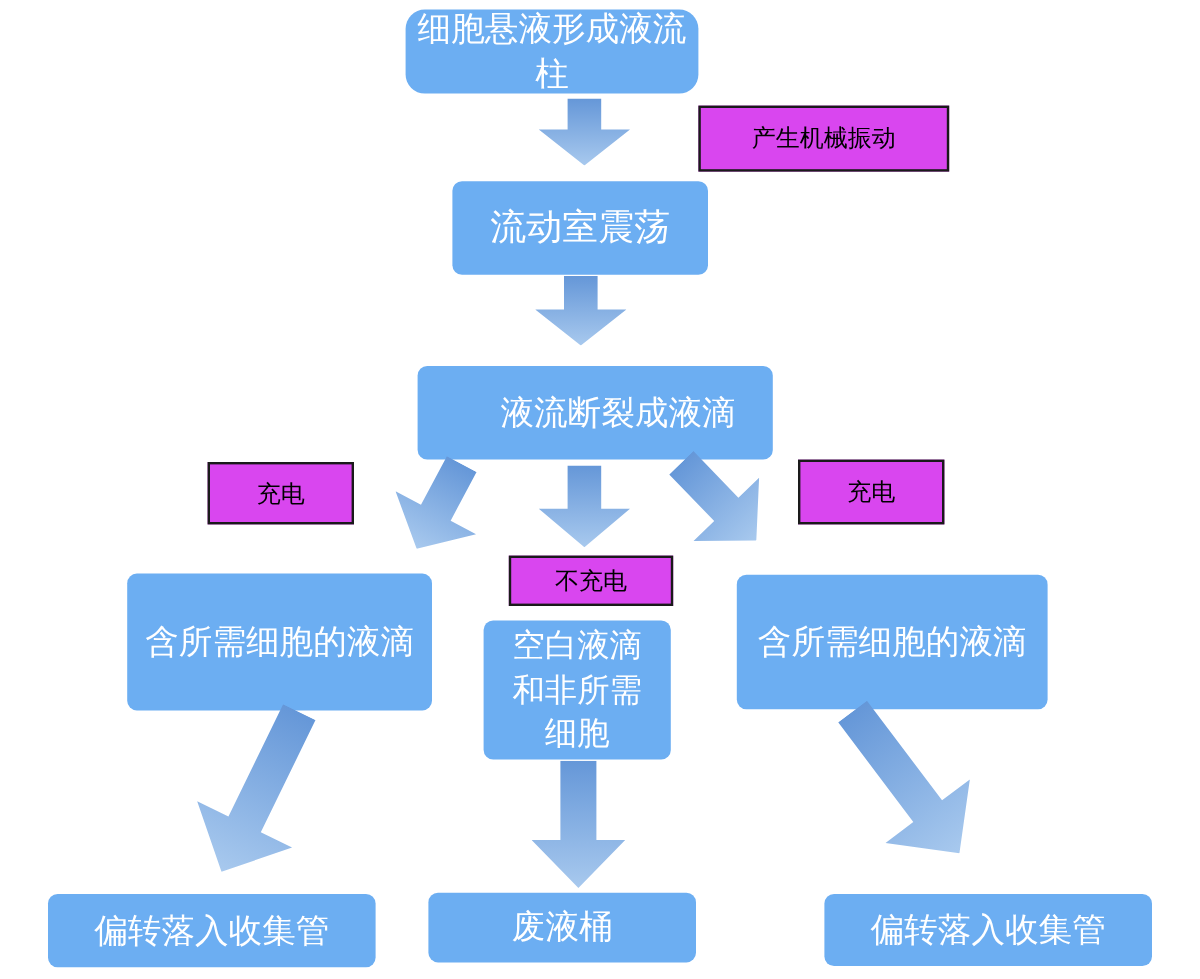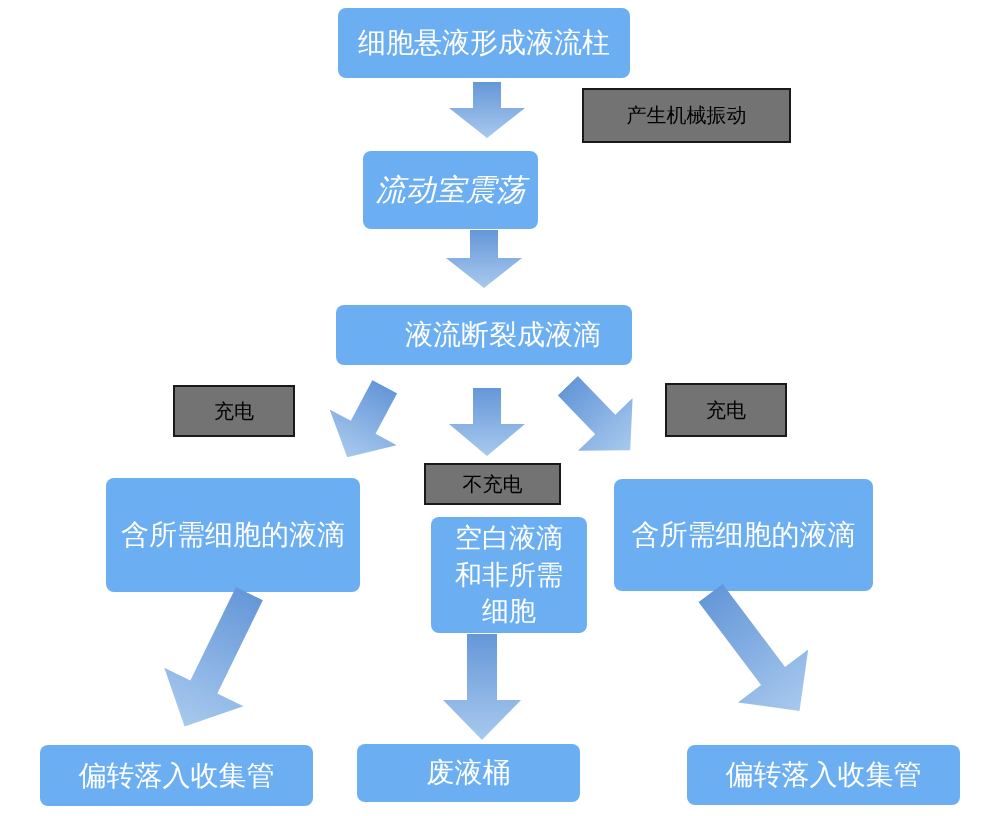--- a/index.html
+++ b/index.html
@@ -29,21 +29,21 @@
     color:var(--box-text);
     border-radius:8px;
     display:flex;
     align-items:center;
     justify-content:center;
     text-align:center;
     line-height:1.35;
   }
   .anno{
     position:absolute;
-    background:#737373;
+    background:#d946ef;
     border:2px solid var(--label-border);
     color:var(--label-text);
     display:flex;
     align-items:center;
     justify-content:center;
     text-align:center;
     font-size:20px;
   }
   .arrow{position:absolute;}
   .arrow svg{display:block;}
@@ -58,39 +58,39 @@
 
   <svg width="0" height="0" style="position:absolute" aria-hidden="true">
     <defs>
       <linearGradient id="arrowGrad" x1="0" y1="0" x2="0" y2="1">
         <stop offset="0" style="stop-color:var(--arrow-start)"></stop>
         <stop offset="1" style="stop-color:var(--arrow-end)"></stop>
       </linearGradient>
     </defs>
   </svg>
 
-  <div class="node f28" style="left:338px;top:8px;width:292px;height:70px;">细胞悬液形成液流柱</div>
+  <div class="node f28" style="left:338px;top:8px;width:244px;height:70px;border-radius:16px;">细胞悬液形成液流柱</div>
 
   <div class="arrow" style="left:449px;top:82px;">
     <svg width="76" height="56" viewBox="0 0 76 56">
       <polygon fill="url(#arrowGrad)" points="24,0 52,0 52,26 76,26 38,56 0,26 24,26"></polygon>
     </svg>
   </div>
 
   <div class="anno" style="left:582px;top:88px;width:209px;height:55px;">产生机械振动</div>
 
-  <div class="node f30" style="left:363px;top:151px;width:175px;height:78px;font-style:italic;">流动室震荡</div>
+  <div class="node f30" style="left:377px;top:151px;width:213px;height:78px;">流动室震荡</div>
 
   <div class="arrow" style="left:446px;top:230px;">
     <svg width="76" height="58" viewBox="0 0 76 58">
       <polygon fill="url(#arrowGrad)" points="24,0 52,0 52,28 76,28 38,58 0,28 24,28"></polygon>
     </svg>
   </div>
 
-  <div class="node f28" style="left:336px;top:305px;width:296px;height:60px;padding-left:38px;">液流断裂成液滴</div>
+  <div class="node f28" style="left:348px;top:305px;width:296px;height:78px;padding-left:38px;">液流断裂成液滴</div>
 
   <div class="arrow" style="left:328px;top:382px;transform:rotate(28deg);">
     <svg width="76" height="80" viewBox="0 0 76 80">
       <polygon fill="url(#arrowGrad)" points="24,0 52,0 52,46 76,46 38,80 0,46 24,46"></polygon>
     </svg>
   </div>
 
   <div class="arrow" style="left:449px;top:388px;">
     <svg width="76" height="68" viewBox="0 0 76 68">
       <polygon fill="url(#arrowGrad)" points="24,0 52,0 52,36 76,36 38,68 0,36 24,36"></polygon>
@@ -104,21 +104,21 @@
   </div>
 
   <div class="anno" style="left:173px;top:385px;width:122px;height:52px;">充电</div>
 
   <div class="anno" style="left:665px;top:383px;width:122px;height:54px;">充电</div>
 
   <div class="anno" style="left:424px;top:463px;width:137px;height:42px;">不充电</div>
 
   <div class="node f28" style="left:106px;top:478px;width:254px;height:114px;">含所需细胞的液滴</div>
 
-  <div class="node f27" style="left:403px;top:517px;width:156px;height:116px;margin-left:28px;">空白液滴和非所需细胞</div>
+  <div class="node f27" style="left:403px;top:517px;width:156px;height:116px;">空白液滴和非所需细胞</div>
 
   <div class="node f28" style="left:614px;top:479px;width:259px;height:112px;">含所需细胞的液滴</div>
 
   <div class="arrow" style="left:173px;top:586px;transform:rotate(26deg);">
     <svg width="88" height="148" viewBox="0 0 88 148">
       <polygon fill="url(#arrowGrad)" points="29,0 59,0 59,104 88,104 44,148 0,104 29,104"></polygon>
     </svg>
   </div>
 
   <div class="arrow" style="left:443px;top:634px;">

